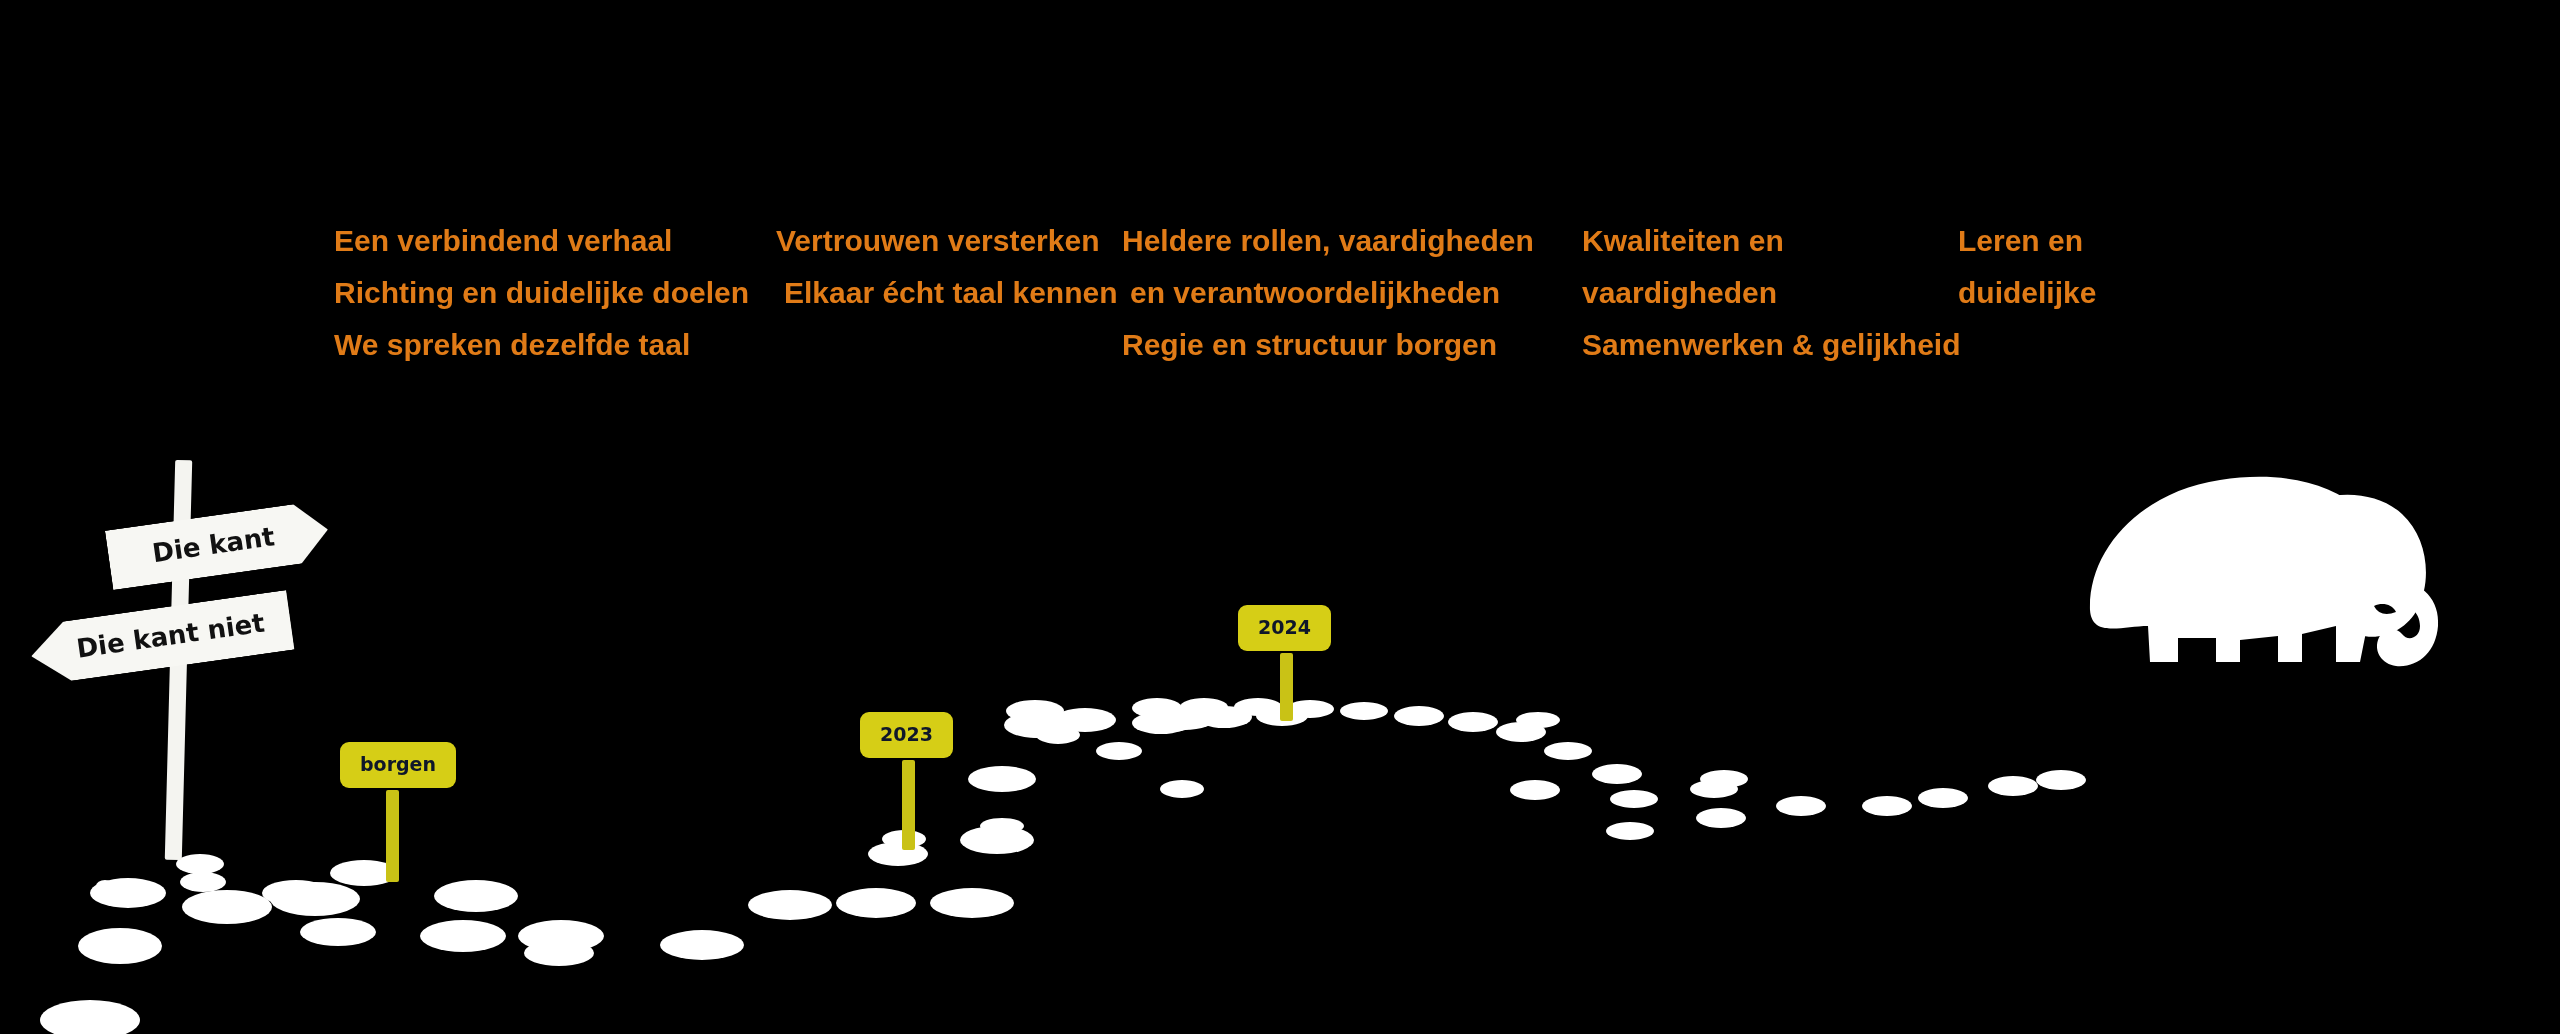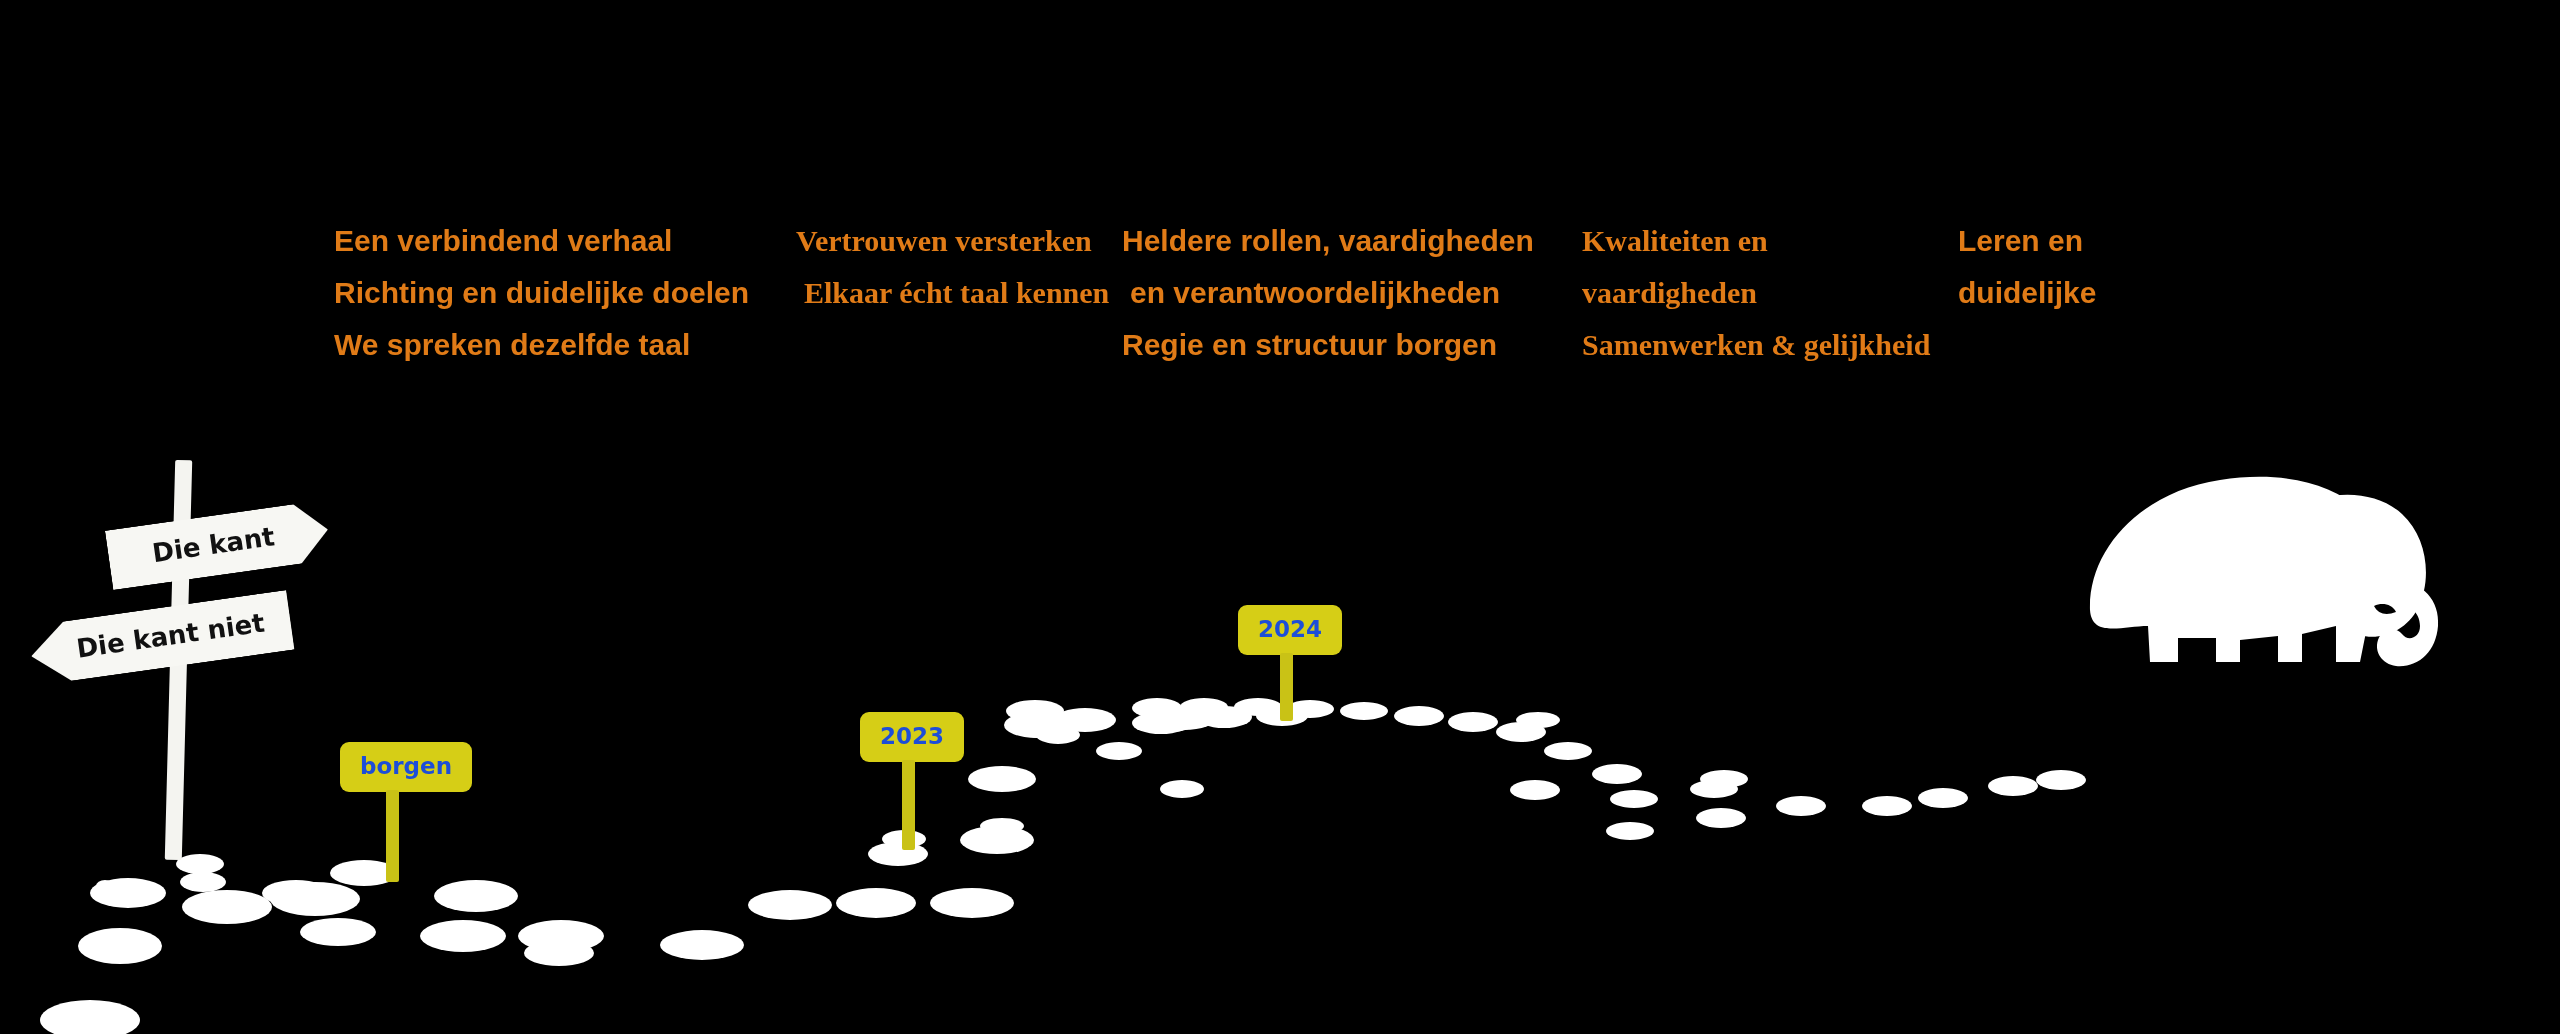--- a/index.html
+++ b/index.html
@@ -83,22 +83,22 @@
     border-radius: 50%;
   }
 
   
   .marker { position: absolute; }
   .marker-plate {
     position: absolute;
     left: 0;
     top: 0;
     background: #D6CE16;
-    color: #1d4ed8;
-    font-size: 23px;
+    color: #0f172a;
+    font-size: 19px;
     font-weight: 700;
     border-radius: 9px;
     padding: 11px 20px 13px 20px;
     white-space: nowrap;
     font-family: "DejaVu Sans", sans-serif;
   }
   .marker-stick {
     position: absolute;
     width: 13px;
     background: #C9C216;
@@ -118,32 +118,32 @@
 <body>
 
 <div id="stage">
 
   <div class="theme-col" style="left:334px; top:215px;">
     <span class="theme-line">Een verbindend verhaal</span>
     <span class="theme-line">Richting en duidelijke doelen</span>
     <span class="theme-line">We spreken dezelfde taal</span>
   </div>
 
-  <div class="theme-col" style="left:796px; top:215px;font-family:Liberation Serif, serif;">
+  <div class="theme-col" style="left:776px; top:215px;">
     <span class="theme-line">Vertrouwen versterken</span>
     <span class="theme-line" style="padding-left:8px;">Elkaar écht taal kennen</span>
   </div>
 
   <div class="theme-col" style="left:1122px; top:215px;">
     <span class="theme-line">Heldere rollen, vaardigheden</span>
     <span class="theme-line" style="padding-left:8px;">en verantwoordelijkheden</span>
     <span class="theme-line">Regie en structuur borgen</span>
   </div>
 
-  <div class="theme-col" style="left:1582px; top:215px;font-family:Liberation Serif, serif;">
+  <div class="theme-col" style="left:1582px; top:215px;">
     <span class="theme-line">Kwaliteiten en</span>
     <span class="theme-line">vaardigheden</span>
     <span class="theme-line">Samenwerken &amp; gelijkheid</span>
   </div>
 
   <div class="theme-col" style="left:1958px; top:215px;">
     <span class="theme-line">Leren en</span>
     <span class="theme-line">duidelijke</span>
   </div>
 

